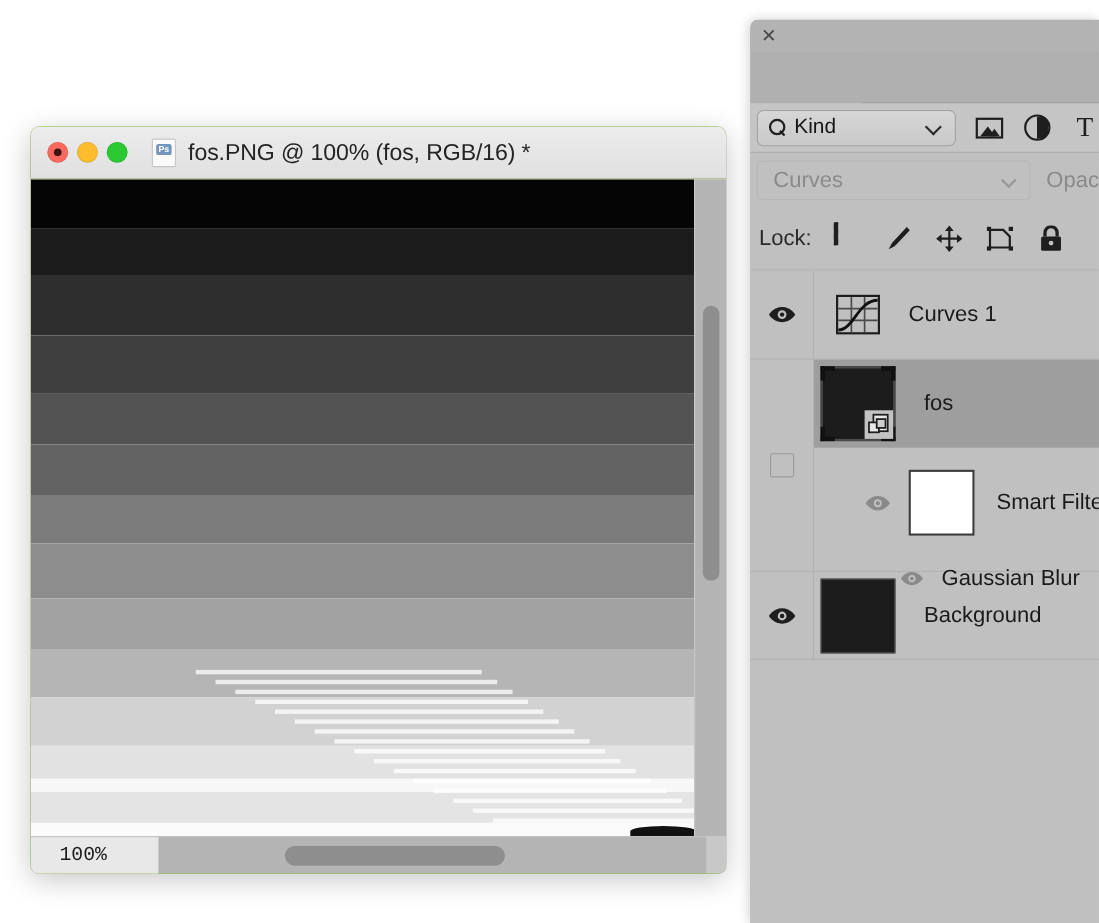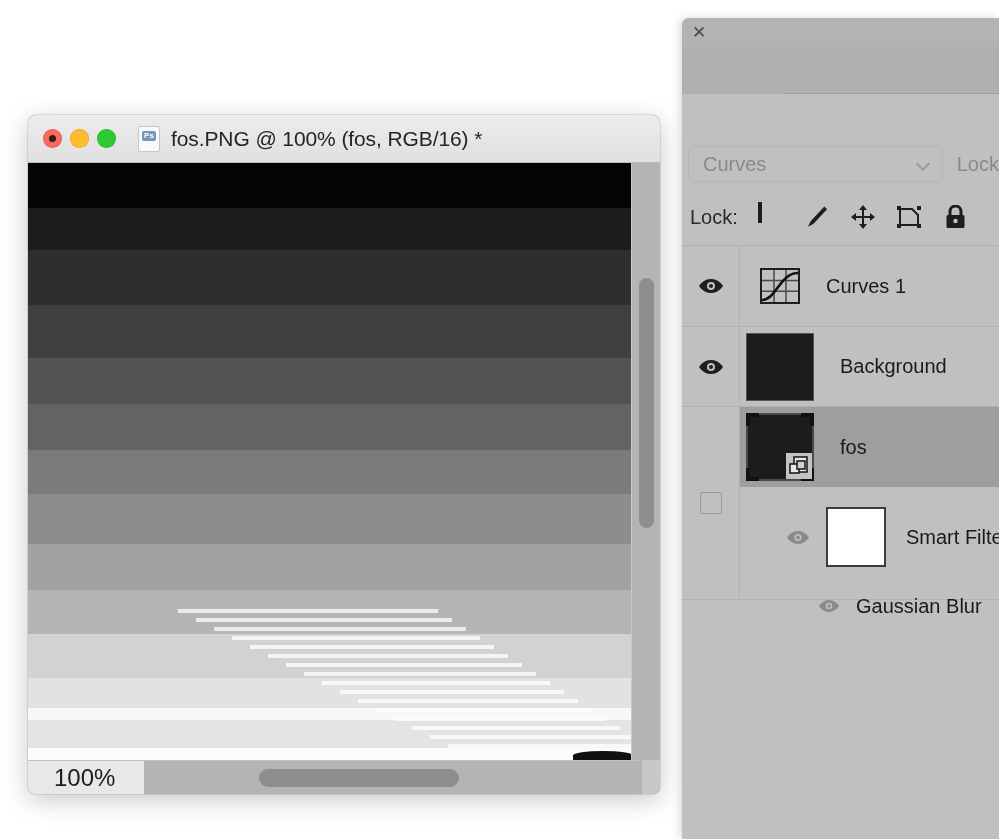--- a/index.html
+++ b/index.html
@@ -85,21 +85,21 @@
     position: absolute; left: 0; bottom: 0; width: 632px; height: 34px;
     background: #b4b4b4;
     border-top: 1px solid #c2c2c2;
     display: flex; align-items: center;
   }
   #zoom-field {
     width: 116px; height: 34px;
     background: #e8e8e8;
     display: flex; align-items: center;
     padding-left: 26px;
-    font-size: 24px; color: #1c1c1c;
+    font-size: 18px; color: #1c1c1c; font-family: Liberation Mono, monospace;
   }
   #hscroll-track { position: relative; flex: 1; height: 34px; }
   #hthumb {
     position: absolute; left: 115px; top: 8px; width: 200px; height: 18px;
     background: #8e8e8e; border-radius: 9px;
   }
   #doc-win-corner {
     position: absolute; right: 0; bottom: 0; width: 18px; height: 34px;
     background: #c8c8c8;
   }
@@ -377,27 +377,43 @@
   <div id="layers-panel">
 
     <div id="panel-titlebar">
       <div id="panel-close">✕</div>
     </div>
 
     <div id="panel-tabs">
       <div id="tab-rest"></div>
     </div>
 
+    <div id="filter-row">
+      <div id="kind-select">
+        <span class="mag"></span>
+        <span id="kind-label">Kind</span>
+        <span id="kind-chev"></span>
+      </div>
+      <div class="filter-icon">
+        <span class="ic-image"></span>
+      </div>
+      <div class="filter-icon">
+        <span class="ic-halfcircle"></span>
+      </div>
+      <div class="filter-icon">
+        <span class="ic-type">T</span>
+      </div>
+    </div>
 
     <div id="blend-row">
       <div id="blend-select">
         <span id="blend-label">Curves</span>
         <span id="blend-chev"></span>
       </div>
-      <div id="opacity-label">Lock</div>
+      <div id="opacity-label">Opac</div>
     </div>
 
     <div id="lock-row">
       <span id="lock-text">Lock:</span>
       <span class="lock-ic">
         <span class="lk-checker"></span>
       </span>
       <span class="lock-ic">
         <svg class="lk-brush" width="24" height="25" viewBox="0 0 24 25">
           <path d="M20 1 L23 4 L9 19 L4 21 L6 16 Z" fill="#1e1e1e"></path>
@@ -446,36 +462,20 @@
               <line x1="24" y1="0" x2="24" y2="32" stroke="#4a4a4a" stroke-width="1.5"></line>
               <line x1="0" y1="10.6" x2="36" y2="10.6" stroke="#4a4a4a" stroke-width="1.5"></line>
               <line x1="0" y1="21.3" x2="36" y2="21.3" stroke="#4a4a4a" stroke-width="1.5"></line>
               <path d="M0 30 C14 30 18 3 36 3" fill="none" stroke="#111" stroke-width="2.6"></path>
             </svg>
           </div>
           <span class="layer-name">Curves 1</span>
         </div>
       </div>
 
-      <div class="layer-row" style="height:80px;">
-        <div class="eye-col">
-          <span class="eye">
-            <svg width="26" height="16" viewBox="0 0 26 16">
-              <path d="M13 1 C5 1 1 8 1 8 C1 8 5 15 13 15 C21 15 25 8 25 8 C25 8 21 1 13 1 Z" fill="#1e1e1e"></path>
-              <circle cx="13" cy="8" r="4" fill="#c0c0c0"></circle>
-              <circle cx="13" cy="8" r="2" fill="#1e1e1e"></circle>
-            </svg>
-          </span>
-        </div>
-        <div class="row-body">
-          <div class="thumb" style="border:1px solid #555;"></div>
-          <span class="layer-name">Background</span>
-        </div>
-      </div>
-
       <div class="layer-row" style="height:193px; align-items:flex-start;">
         <div class="eye-col" style="align-self:stretch;">
           <span class="chkbox"></span>
         </div>
         <div style="flex:1; display:flex; flex-direction:column;">
 
           <div class="row-selected" style="height:80px; display:flex; align-items:center;">
             <div class="thumb">
               <span class="corner-bracket cb-tl"></span>
               <span class="corner-bracket cb-tr"></span>
@@ -511,15 +511,31 @@
                 <circle cx="11" cy="7" r="3.3" fill="#c0c0c0"></circle>
                 <circle cx="11" cy="7" r="1.7" fill="#8a8a8a"></circle>
               </svg>
             </span>
             <span class="gauss-label">Gaussian Blur</span>
           </div>
 
         </div>
       </div>
 
+      <div class="layer-row" style="height:80px;">
+        <div class="eye-col">
+          <span class="eye">
+            <svg width="26" height="16" viewBox="0 0 26 16">
+              <path d="M13 1 C5 1 1 8 1 8 C1 8 5 15 13 15 C21 15 25 8 25 8 C25 8 21 1 13 1 Z" fill="#1e1e1e"></path>
+              <circle cx="13" cy="8" r="4" fill="#c0c0c0"></circle>
+              <circle cx="13" cy="8" r="2" fill="#1e1e1e"></circle>
+            </svg>
+          </span>
+        </div>
+        <div class="row-body">
+          <div class="thumb" style="border:1px solid #555;"></div>
+          <span class="layer-name">Background</span>
+        </div>
+      </div>
+
     </div>
   </div>
 </div>
 
 </body></html>

